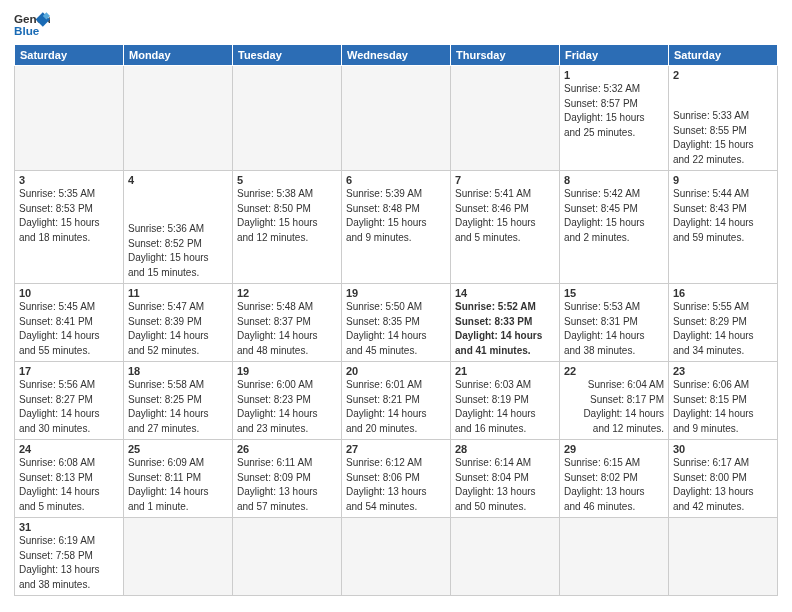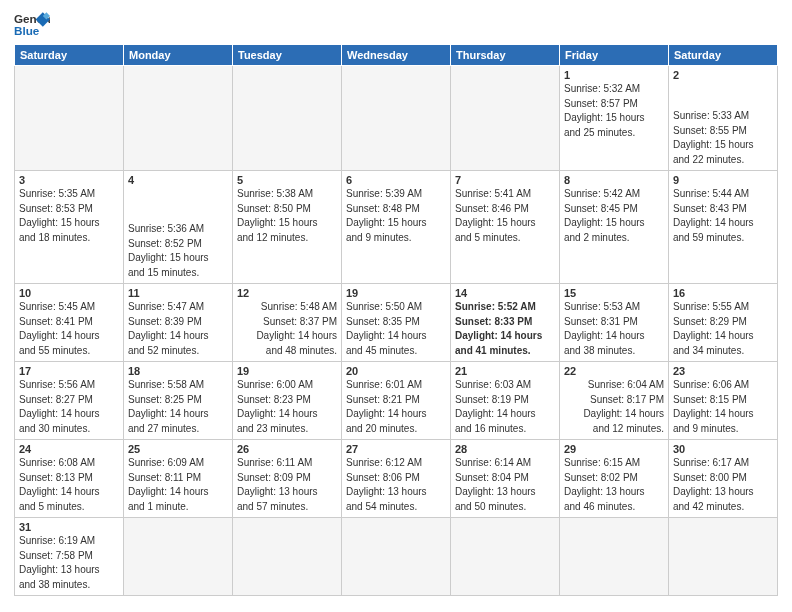--- a/index.html
+++ b/index.html
@@ -199,21 +199,21 @@
           </td>
           <td>
             <span class="day-num">11</span>
             <div class="day-info" style="white-space: pre-line;">Sunrise: 5:47 AM
 Sunset: 8:39 PM
 Daylight: 14 hours
 and 52 minutes.</div>
           </td>
           <td>
             <span class="day-num">12</span>
-            <div class="day-info" style="white-space: pre-line; text-align: right;">Sunrise: 5:48 AM
+            <div class="day-info" style="white-space: pre-line;">Sunrise: 5:48 AM
 Sunset: 8:37 PM
 Daylight: 14 hours
 and 48 minutes.</div>
           </td>
           <td>
             <span class="day-num">19</span>
             <div class="day-info" style="white-space: pre-line;">Sunrise: 5:50 AM
 Sunset: 8:35 PM
 Daylight: 14 hours
 and 45 minutes.</div>

